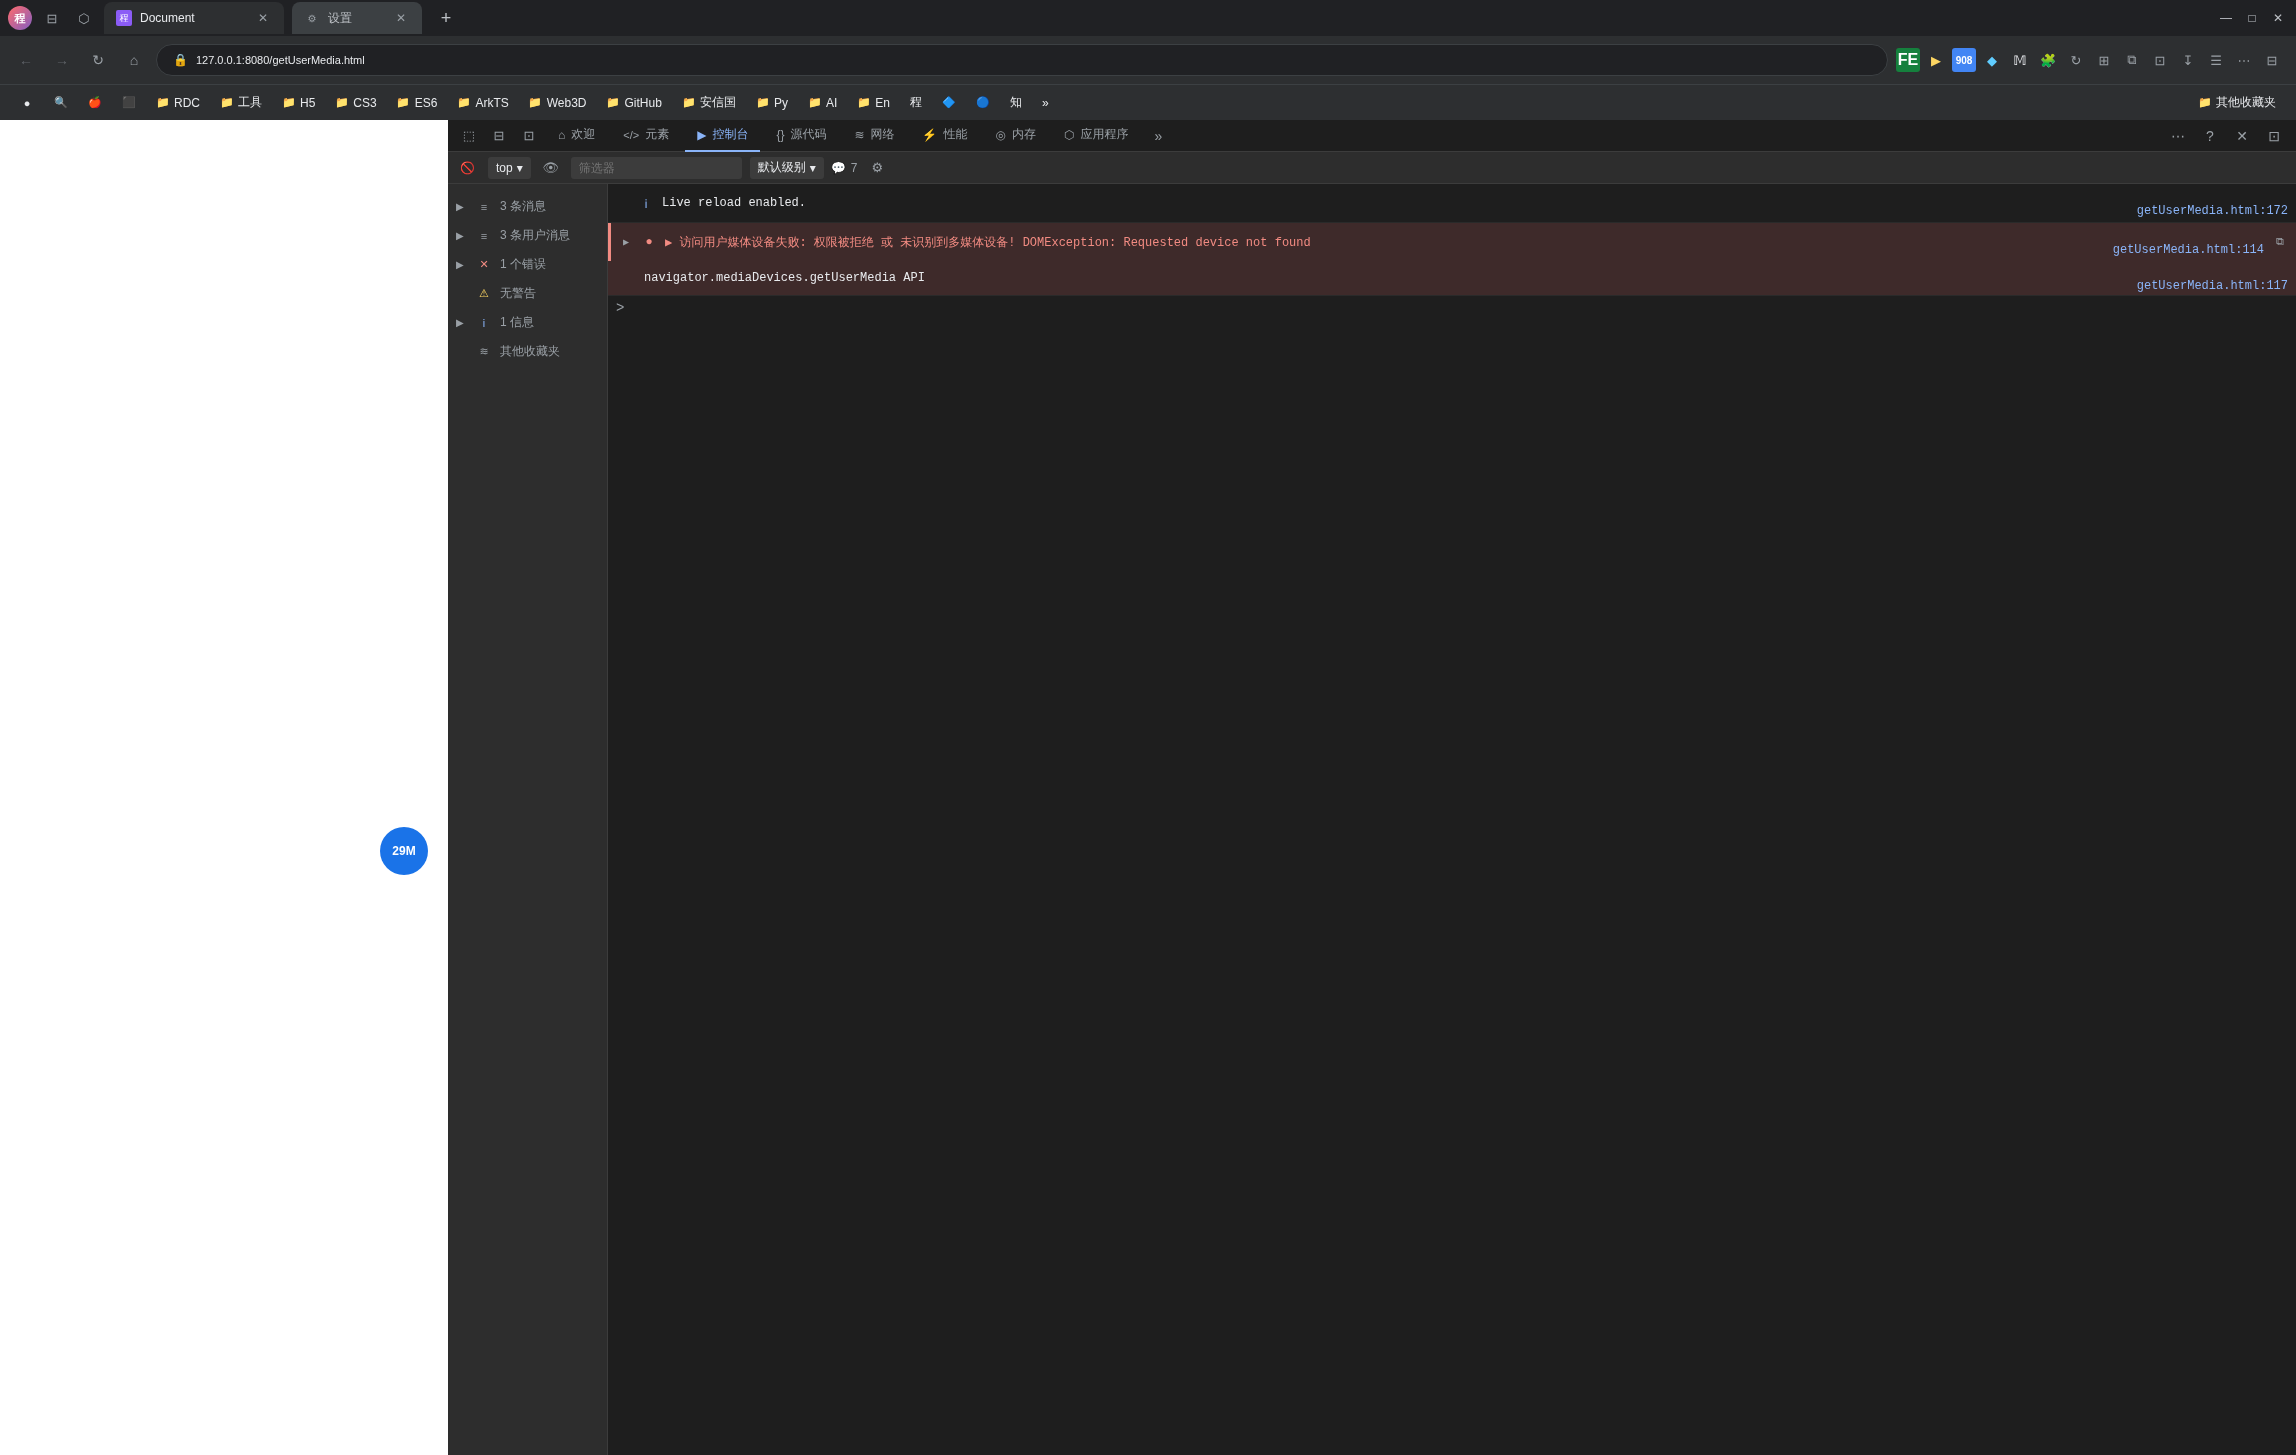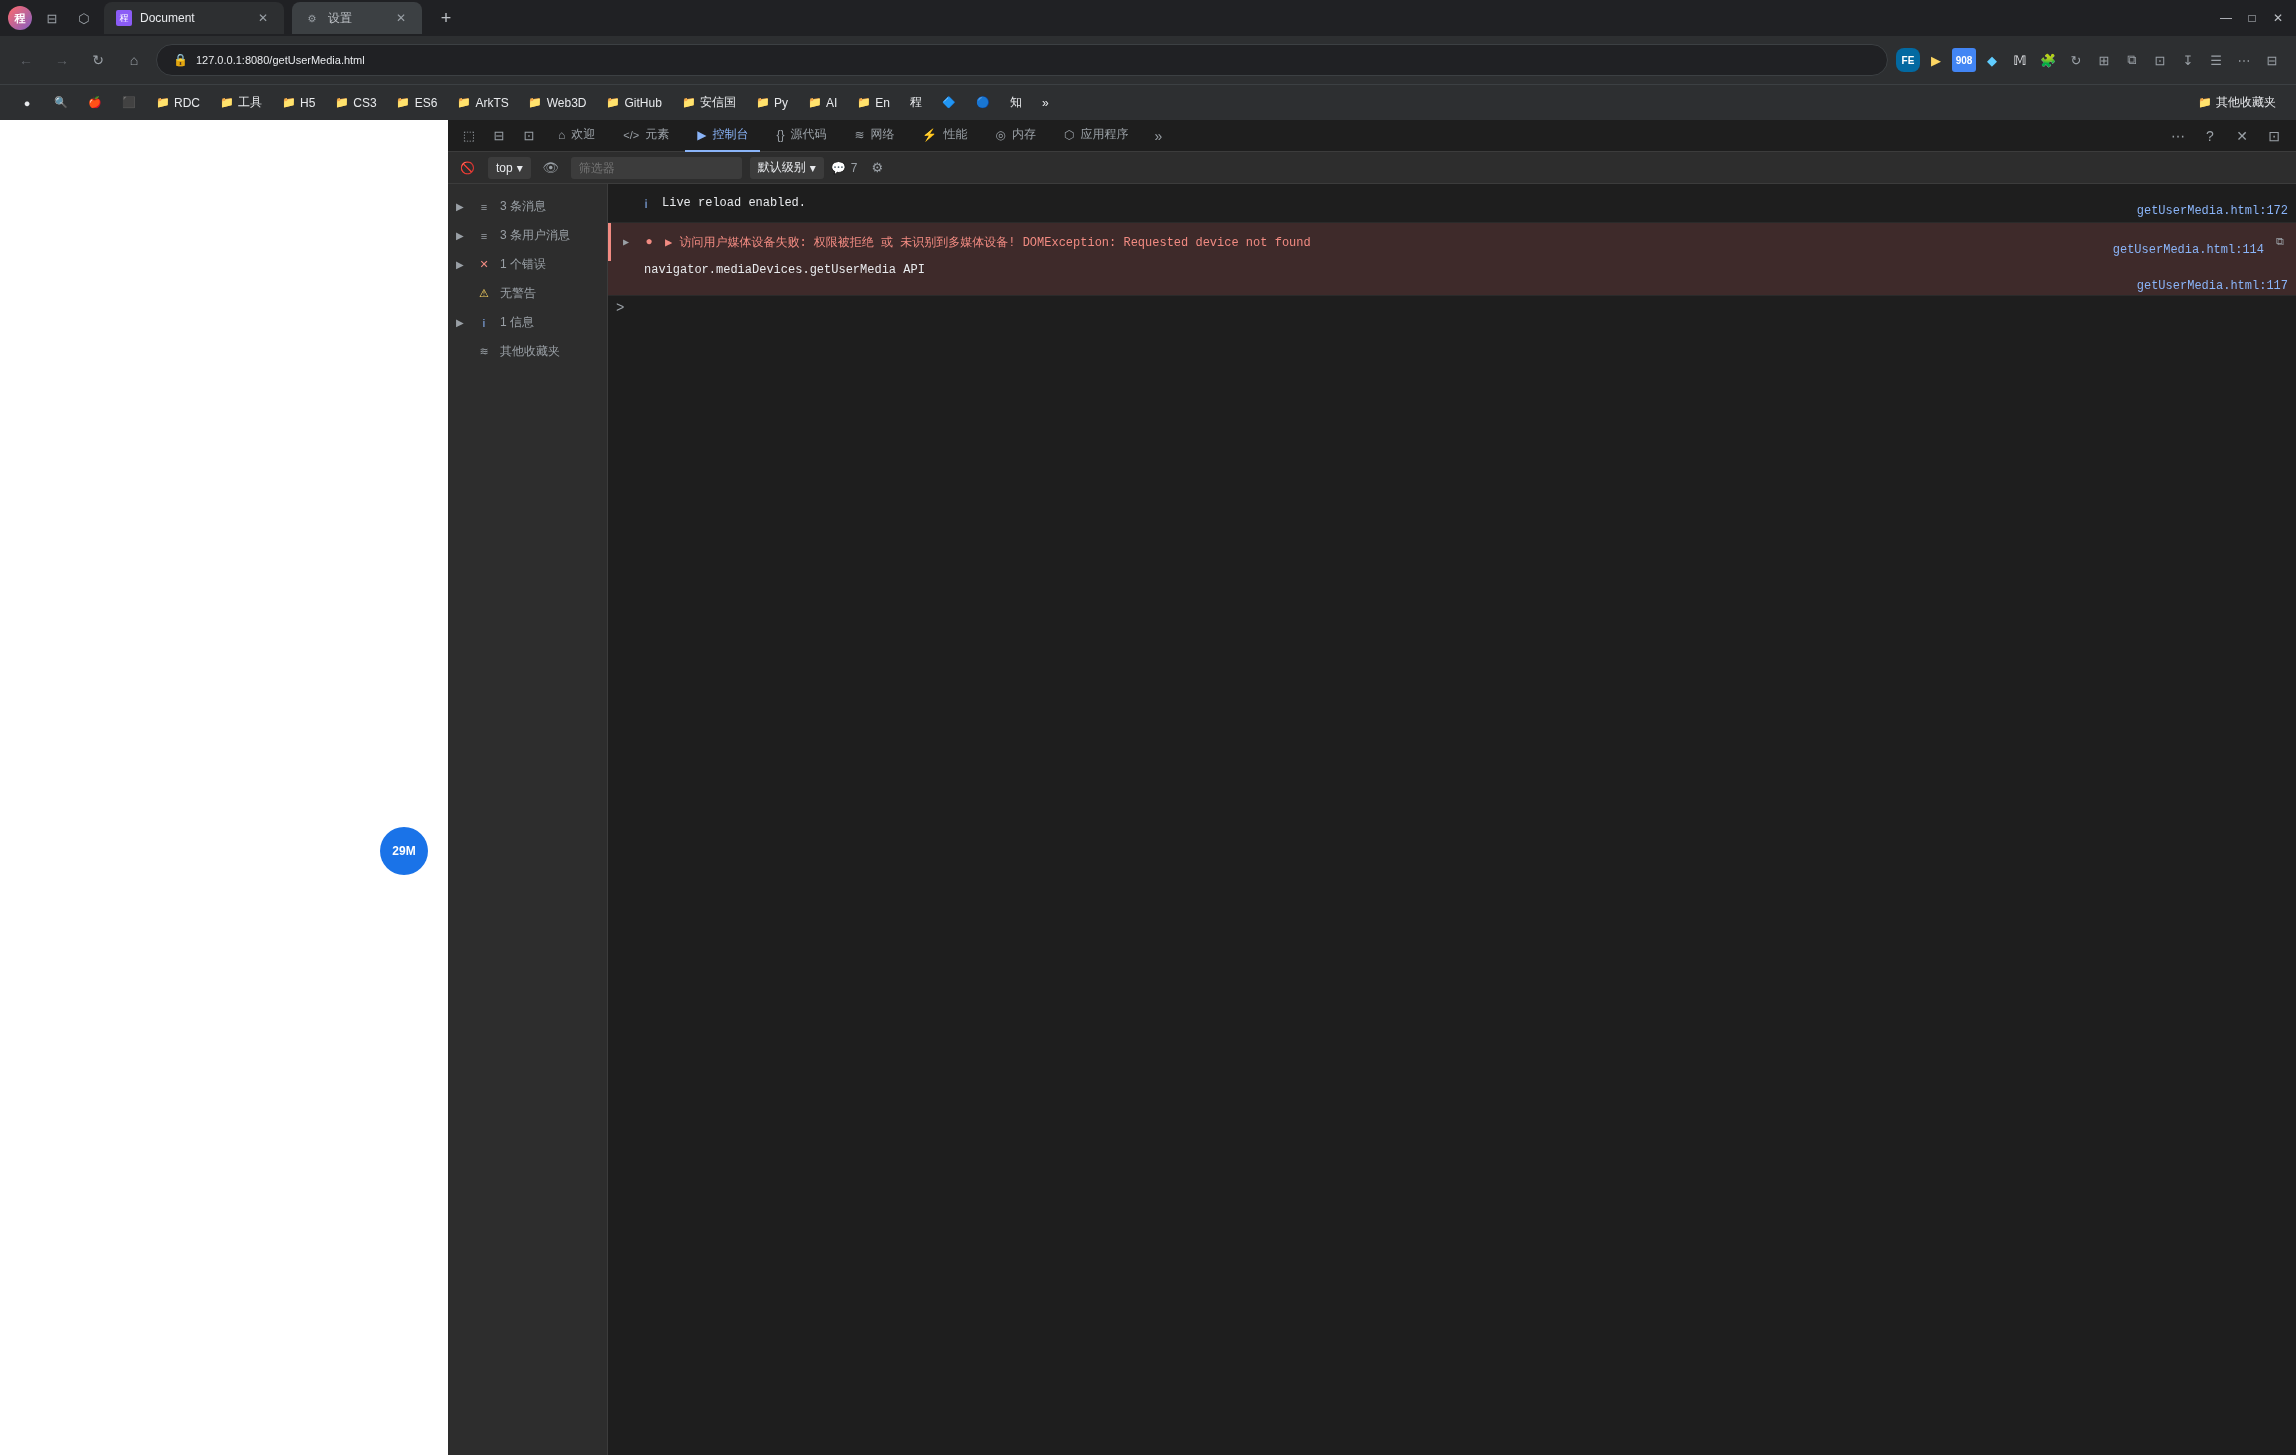--- a/index.html
+++ b/index.html
@@ -401,20 +401,21 @@
       display: flex;
       align-items: center;
       justify-content: center;
       color: #9aa0a6;
       font-size: 11px;
     }
 
     
     .sub-msg-row {
       display: flex;
+      align-items: center;
       padding: 2px 8px 2px 36px;
       min-height: 20px;
       gap: 8px;
     }
     .sub-msg-row.error-sub {
       background: #3e2a2a;
     }
 
     
     .prompt-row {
@@ -575,21 +576,21 @@
     <div class="nav-btn disabled">←</div>
     <div class="nav-btn disabled">→</div>
     <div class="nav-btn">↻</div>
     <div class="nav-btn">⌂</div>
     <div class="address-input">
       <span style="color:#9aa0a6;font-size:12px;">🔒</span>
       <span class="address-text">127.0.0.1:8080/getUserMedia.html</span>
     </div>
     <div class="toolbar-actions">
 
-      <div class="ext-icon" style="background:#0369a1;color:white;border-radius:8px;font-size:10px;font-weight:600;">FE</div>
+      <div class="ext-icon" style="background:#15803d;color:white;border-radius:3px;font-size:16px;font-weight:600;">FE</div>
       <div class="ext-icon" style="color:#fdd663;">▶</div>
       <div class="ext-icon" style="background:#4285f4;color:white;border-radius:3px;font-size:10px;font-weight:600;">908</div>
       <div class="ext-icon" style="color:#60cdff;">◆</div>
       <div class="ext-icon" style="color:#e8eaed;">𝕄</div>
       <div class="ext-icon" style="color:#fdd663;">🧩</div>
       <div class="ext-icon" style="color:#9aa0a6;">↻</div>
       <div class="ext-icon" style="color:#9aa0a6;">⊞</div>
       <div class="ext-icon" style="color:#9aa0a6;">⧉</div>
       <div class="ext-icon" style="color:#9aa0a6;">⊡</div>
       <div class="ext-icon" style="color:#9aa0a6;">↧</div>

